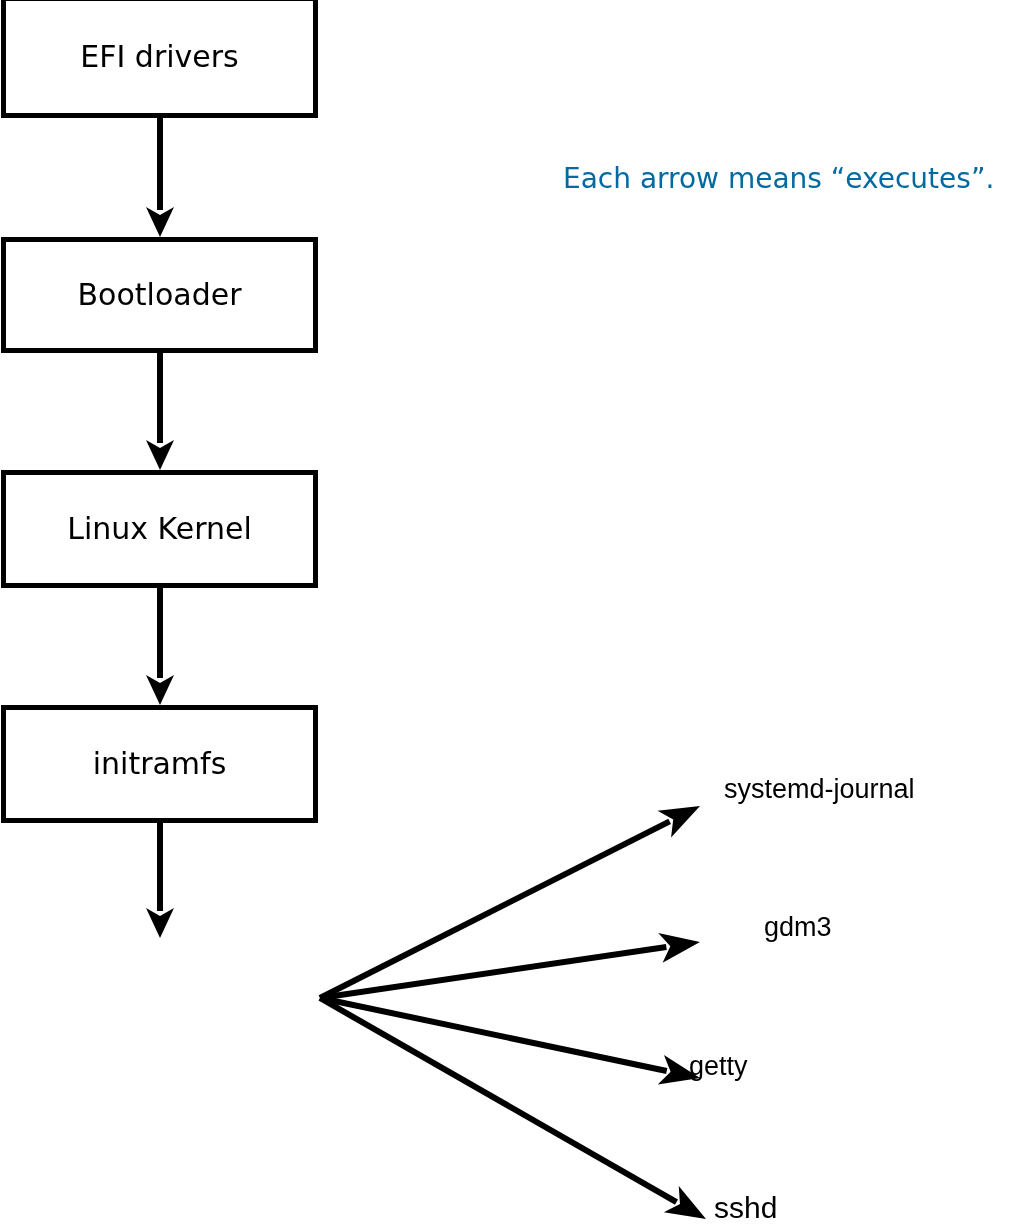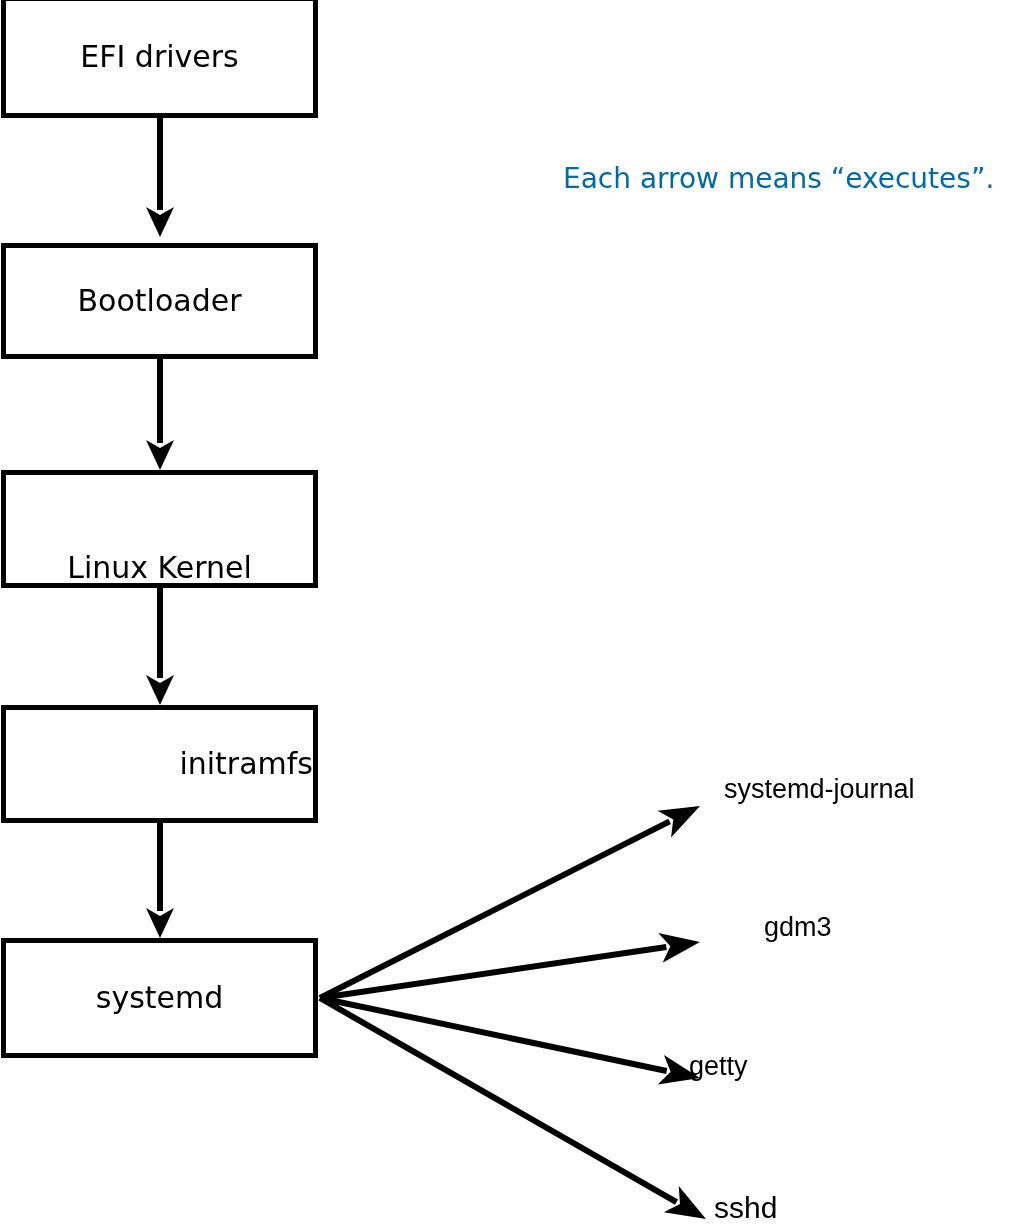--- a/index.html
+++ b/index.html
@@ -85,35 +85,32 @@
       <line x1="320" y1="998" x2="666.7293073104505" y2="1070.9956436443053" stroke="#000000" stroke-width="6"></line>
       <polygon points="700.00,1078.00 657.77,1084.44 670.64,1071.82 663.95,1055.08" fill="#000000"></polygon>
       <line x1="320" y1="998" x2="676.4938556436131" y2="1202.106585744141" stroke="#000000" stroke-width="6"></line>
       <polygon points="706.00,1219.00 663.83,1212.14 679.97,1204.09 678.74,1186.11" fill="#000000"></polygon>
     </svg>
 
   <div class="node-box" style="left: 1px; top: -4px; width: 317px; height: 122px;">
     <span class="node-label">EFI drivers</span>
   </div>
 
-  <div class="node-box" style="left: 1px; top: 243px; width: 317px; height: 116px;">
+  <div class="node-box" style="left: 1px; top: 237px; width: 317px; height: 116px;">
     <span class="node-label">Bootloader</span>
   </div>
 
-  <div class="node-box" style="left: 1px; top: 470px; width: 317px; height: 118px; align-items: flex-end;">
+  <div class="node-box" style="left: 1px; top: 470px; width: 317px; height: 118px;">
     <span class="node-label">Linux Kernel</span>
   </div>
 
-  <div class="node-box" style="left: 1px; top: 705px; width: 317px; height: 118px; justify-content: flex-end;">
+  <div class="node-box" style="left: 1px; top: 705px; width: 317px; height: 118px;">
     <span class="node-label">initramfs</span>
   </div>
 
-  <div class="node-box" style="left: 1px; top: 938px; width: 317px; height: 120px;">
-    <span class="node-label">systemd</span>
-  </div>
 
   <div class="leaf-label" style="left: 724px; top: 776px;">systemd-journal</div>
   <div class="leaf-label" style="left: 724px; top: 914px; margin-left: 40px;">gdm3</div>
   <div class="leaf-label" style="left: 689px; top: 1053px;">getty</div>
   <div class="leaf-label sans" style="left: 714px; top: 1193px;">sshd</div>
 
   <div class="note-text" style="left: 563px; top: 165px;">Each arrow means “executes”.</div>
 
 </div>
 

